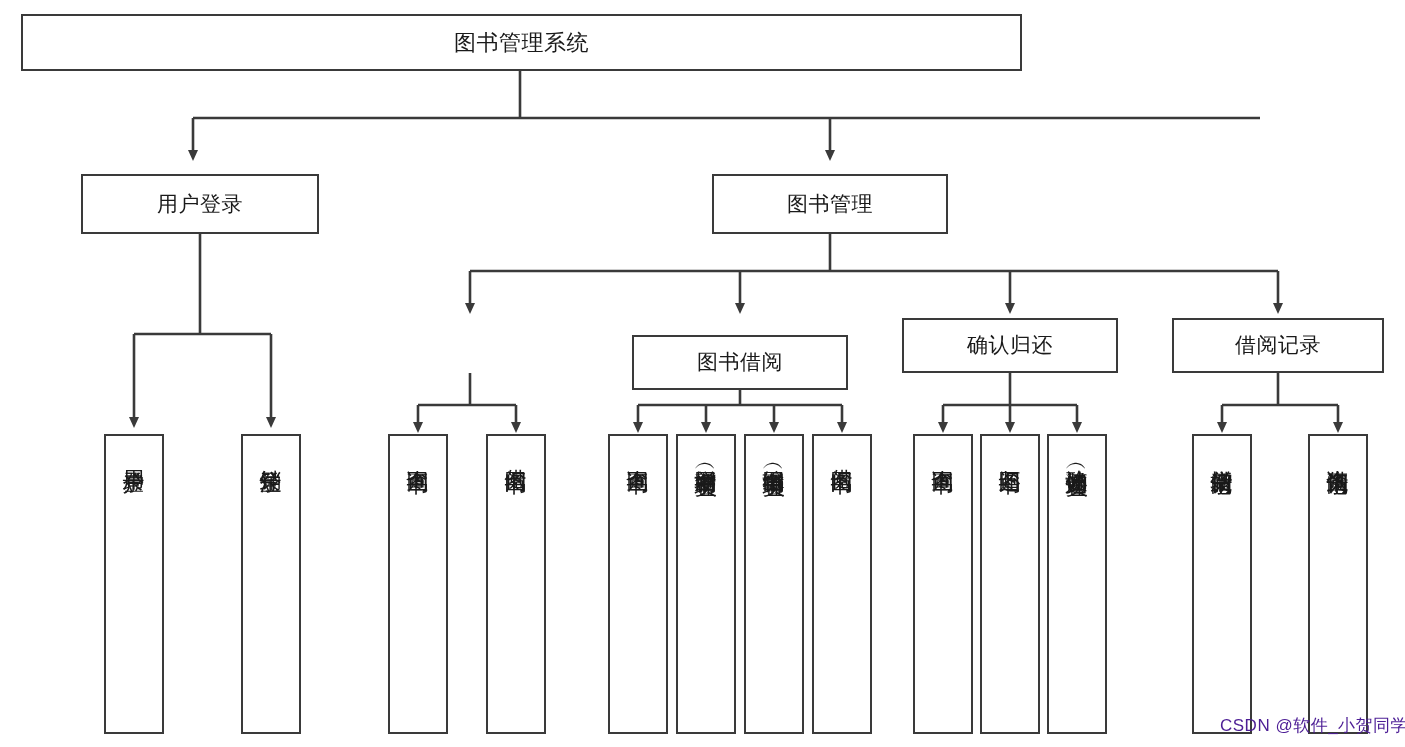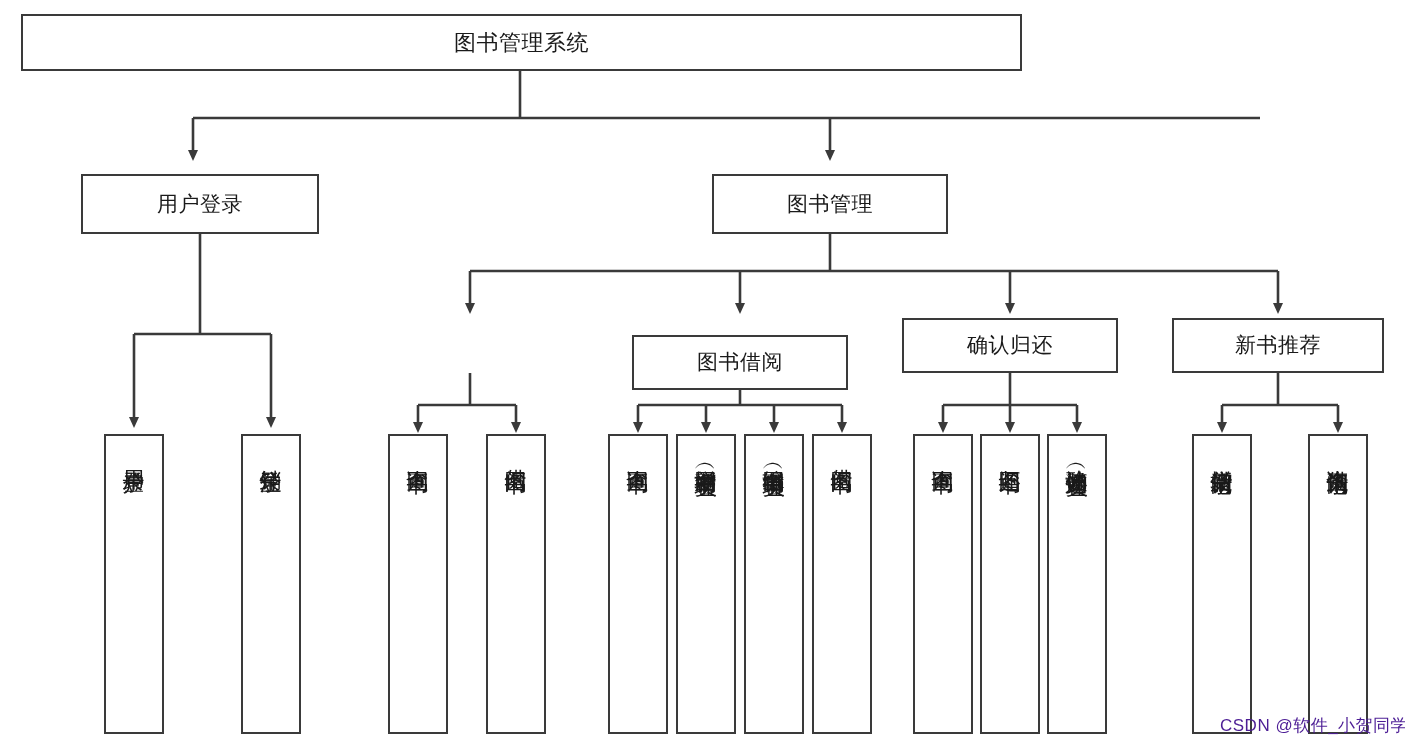--- a/index.html
+++ b/index.html
@@ -133,21 +133,21 @@
     <span class="lbl">图书管理</span>
   </div>
 
   <div class="node horiz" style="left:632px; top:335px; width:216px; height:55px;">
     <span class="lbl">图书借阅</span>
   </div>
   <div class="node horiz" style="left:902px; top:318px; width:216px; height:55px;">
     <span class="lbl">确认归还</span>
   </div>
   <div class="node horiz" style="left:1172px; top:318px; width:212px; height:55px;">
-    <span class="lbl">新书推荐</span>
+    <span class="lbl">借阅记录</span>
   </div>
 
   <div class="node vert" style="left:104px; top:434px; width:60px; height:300px;">
     <span class="lbl">用户登录</span>
   </div>
   <div class="node vert" style="left:241px; top:434px; width:60px; height:300px;">
     <span class="lbl">注销登录</span>
   </div>
 
   <div class="node vert" style="left:388px; top:434px; width:60px; height:300px;">

